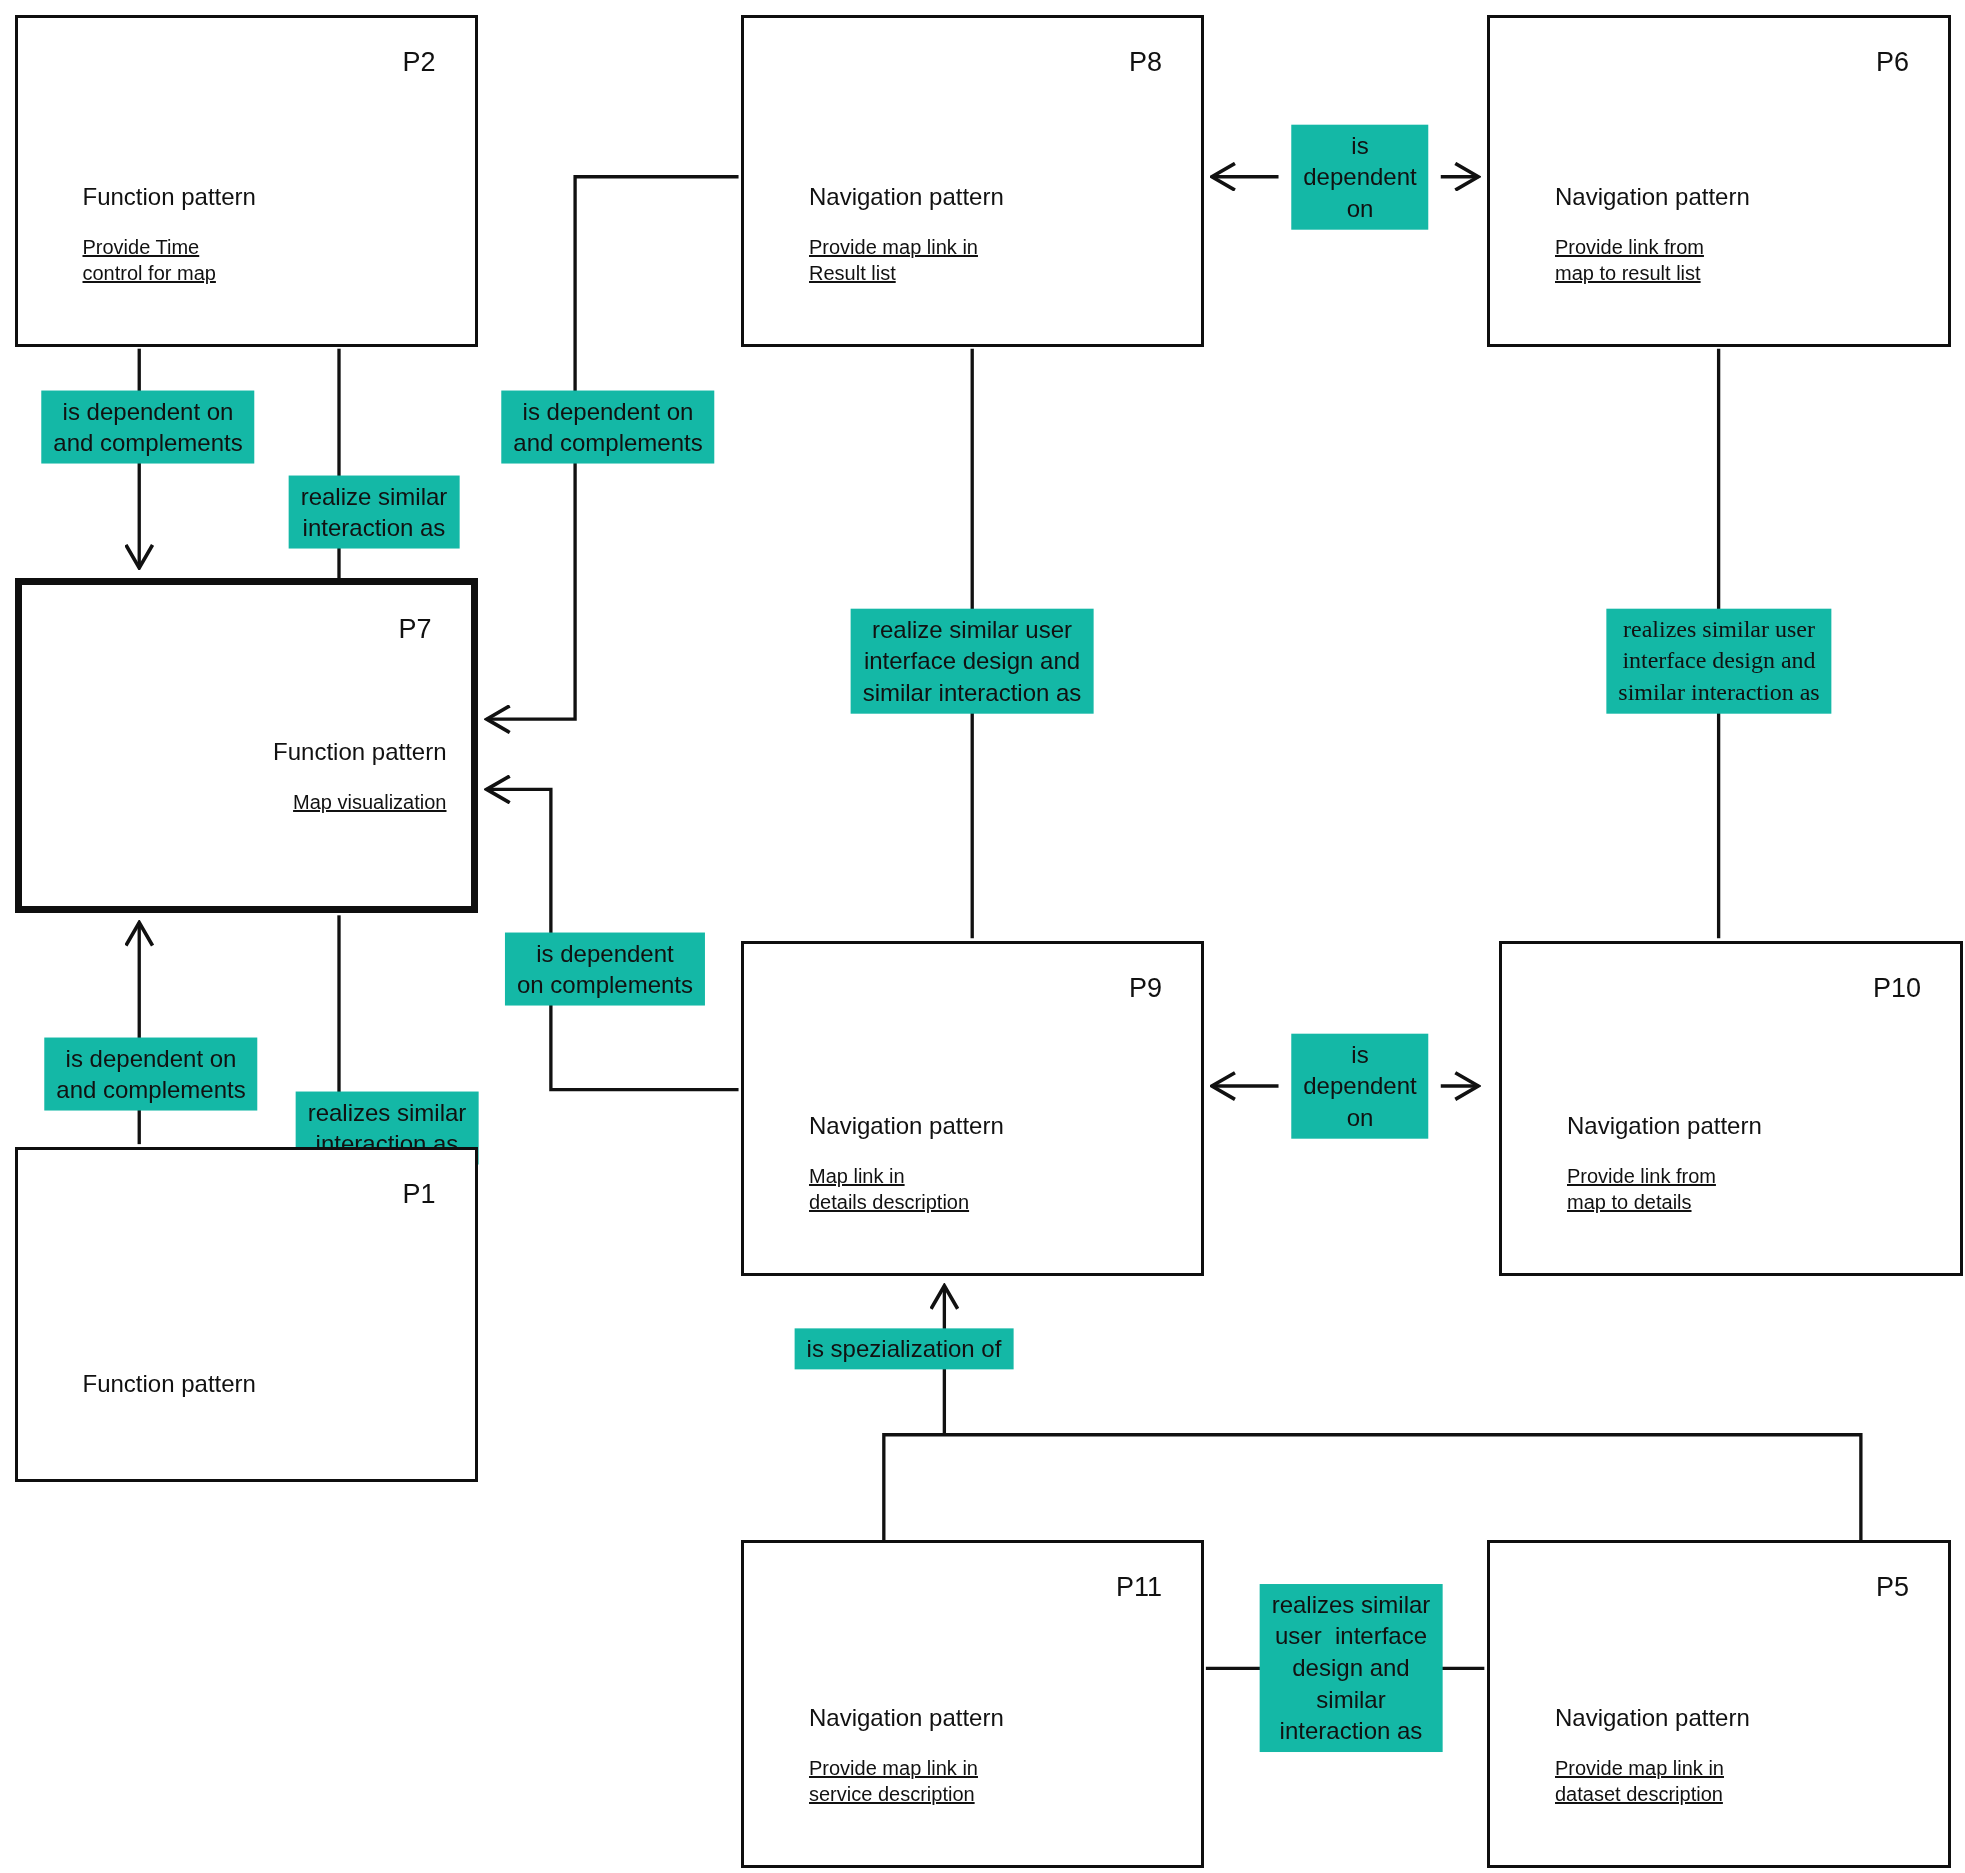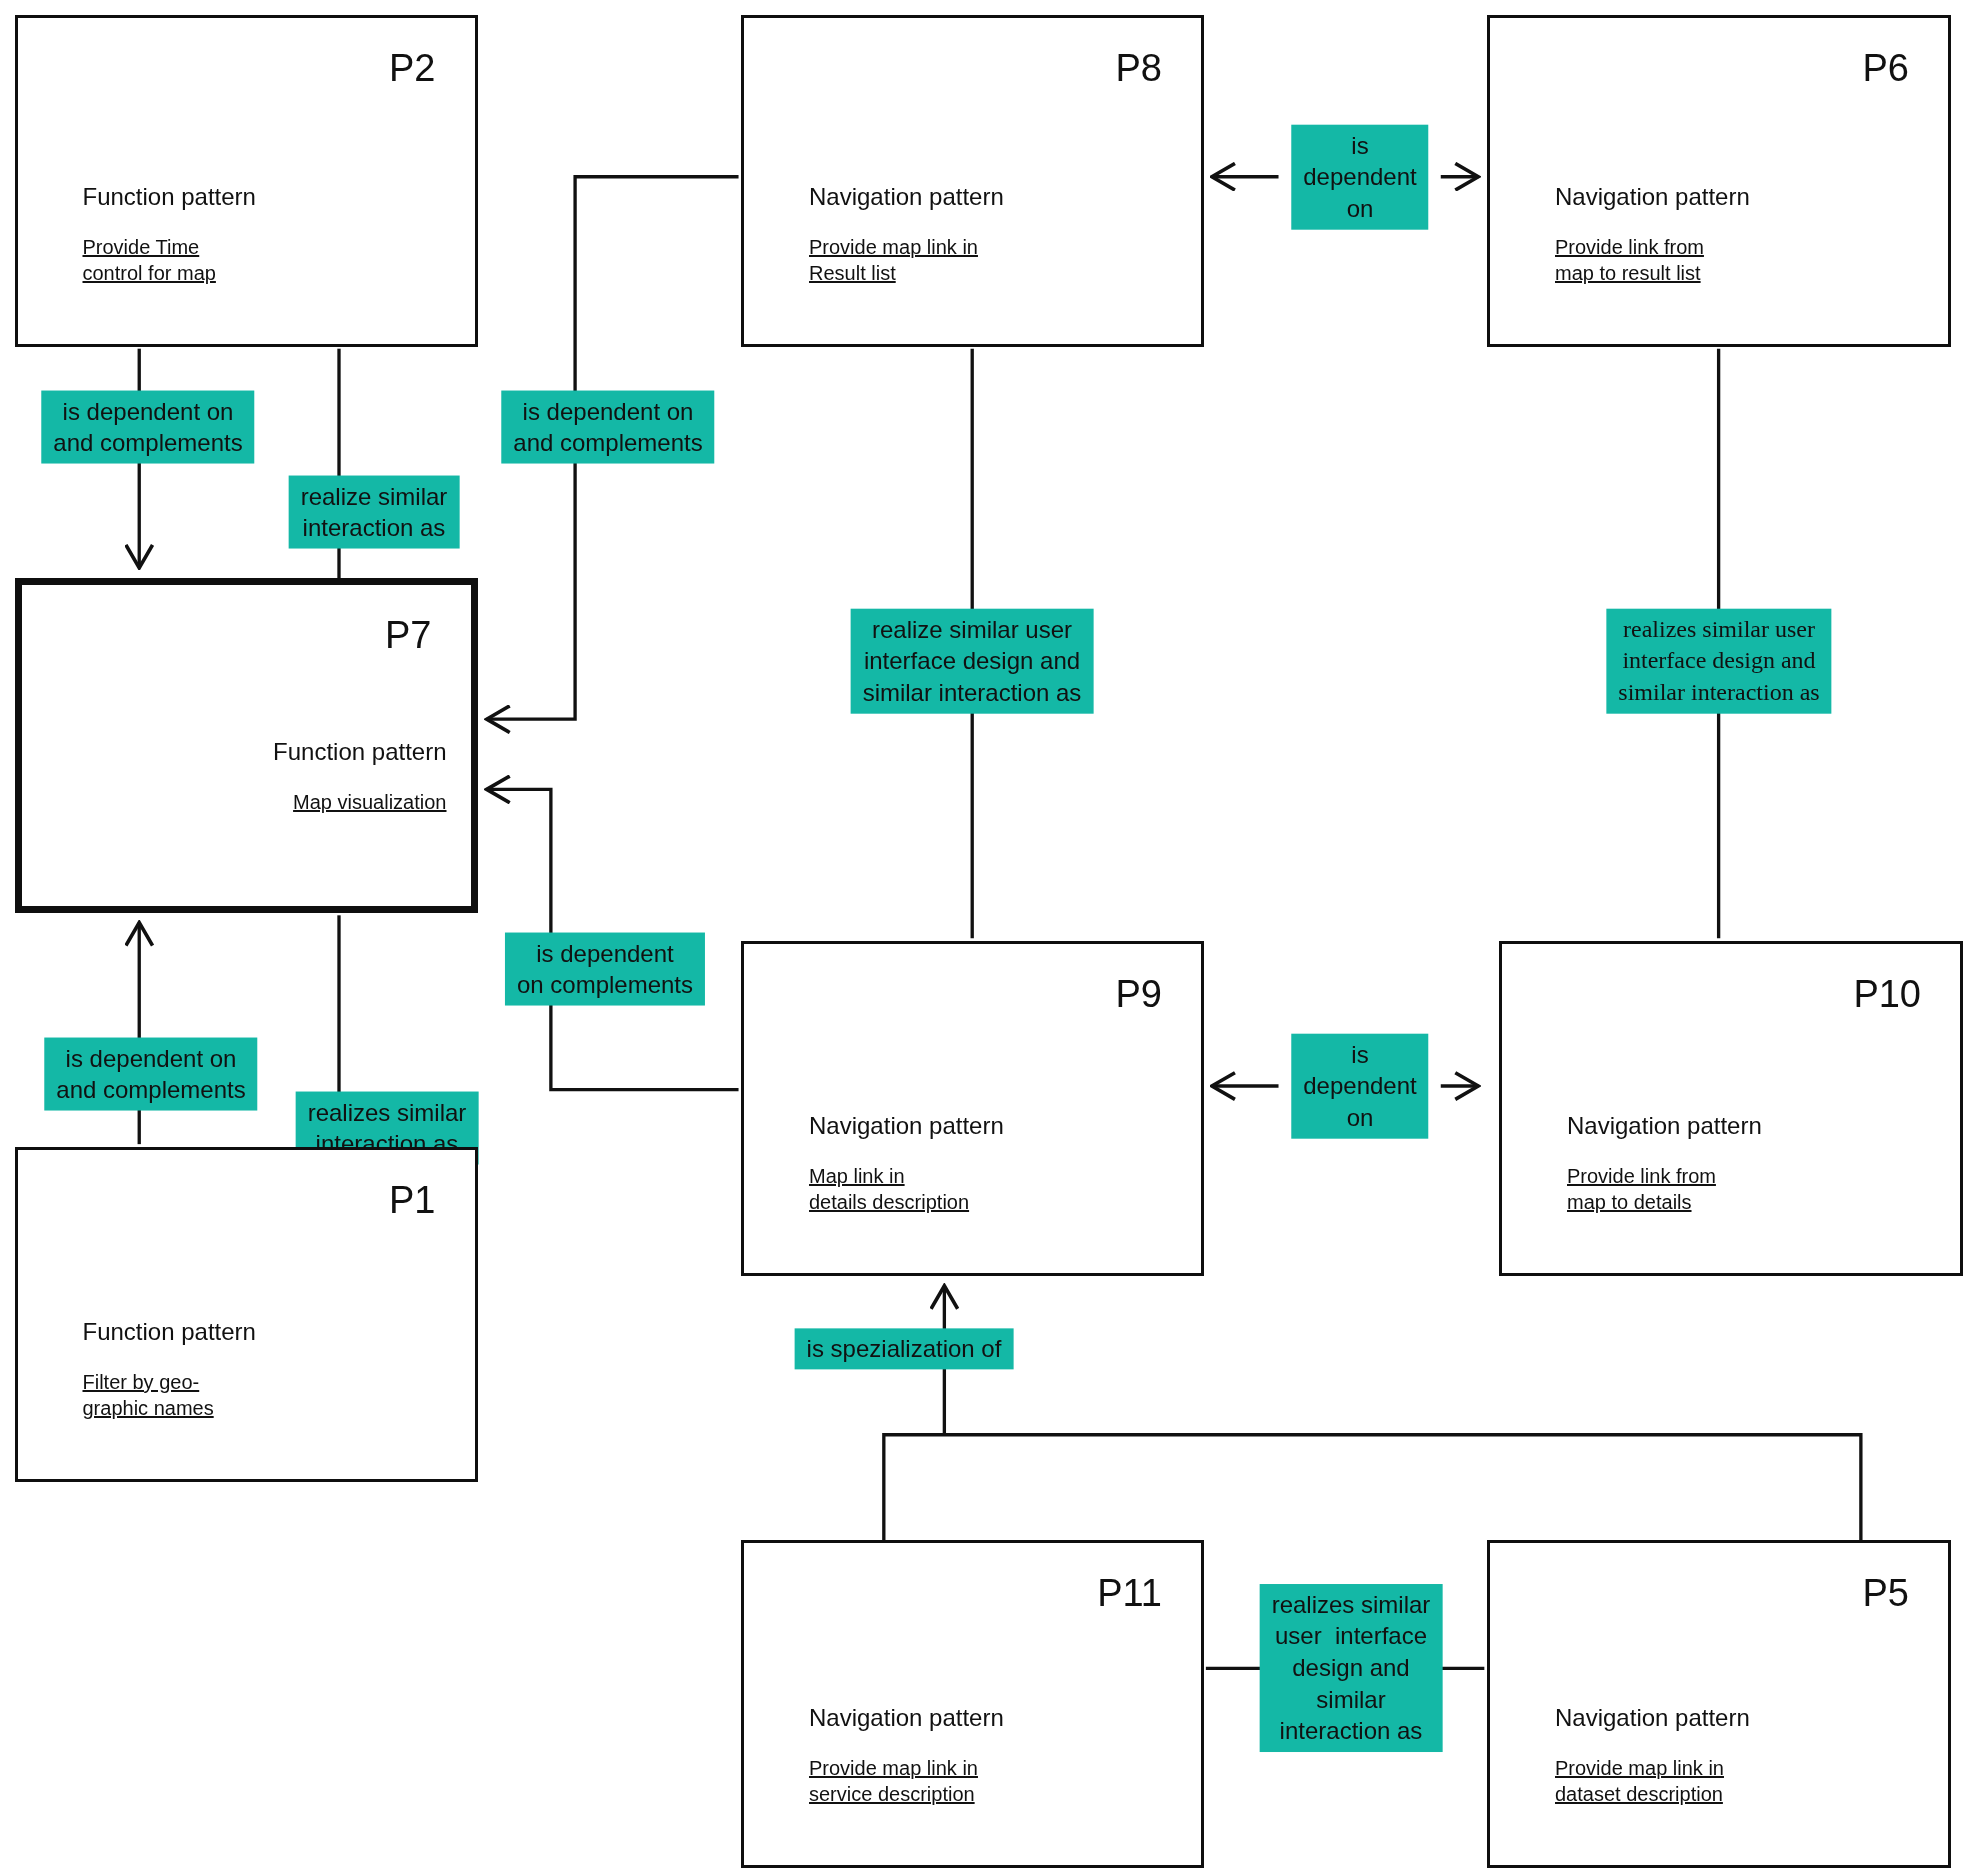--- a/index.html
+++ b/index.html
@@ -4,21 +4,21 @@
 <style>
   html,body{margin:0;padding:0;background:#ffffff;}
   #stage{position:relative;width:1965px;height:1873px;background:#ffffff;overflow:hidden;
          font-family:"Liberation Sans","DejaVu Sans",sans-serif;color:#111111;}
   #connector-layer{position:absolute;left:0;top:0;width:100%;height:100%;}
   .edge-label{position:absolute;transform:translate(-50%,-50%);background:#14b8a6;
               font-size:24px;line-height:1.32;text-align:center;white-space:pre-wrap;
               padding:4.8px 12px;color:#111111;}
   .node{position:absolute;background:#ffffff;border:3px solid #0f0f0f;box-sizing:border-box;}
   .node.emphasis{border-width:7.3px;text-align:right;}
-  .pnum{position:absolute;top:29px;right:39px;font-size:38px;}
+  .pnum{position:absolute;top:29px;right:39px;font-size:27px;}
   .node-text{position:absolute;left:65px;right:24px;bottom:58px;}
   .node.one-line .node-text{bottom:91px;}
   .kind{display:block;font-size:24px;margin-bottom:23px;}
   .title{display:block;font-size:20px;line-height:1.3;white-space:pre-wrap;text-decoration:underline;}
 </style>
 </head>
 <body>
 
 <div id="stage">
     <svg id="connector-layer" viewBox="0 0 3246 3094">
@@ -117,22 +117,20 @@
       <div class="node-text">
         <span class="kind">Navigation pattern</span>
         <span class="title">Provide link from
 map to details</span>
       </div>
     </div>
     <div class="node" style="left: 14.5px; top: 1147px; width: 463px; height: 335px;">
       <span class="pnum">P1</span>
       <div class="node-text">
         <span class="kind">Function pattern</span>
-        <span class="title">Filter by geo-
-graphic names</span>
       </div>
     </div>
     <div class="node" style="left: 741px; top: 1540px; width: 463px; height: 328px;">
       <span class="pnum">P11</span>
       <div class="node-text">
         <span class="kind">Navigation pattern</span>
         <span class="title">Provide map link in
 service description</span>
       </div>
     </div>

